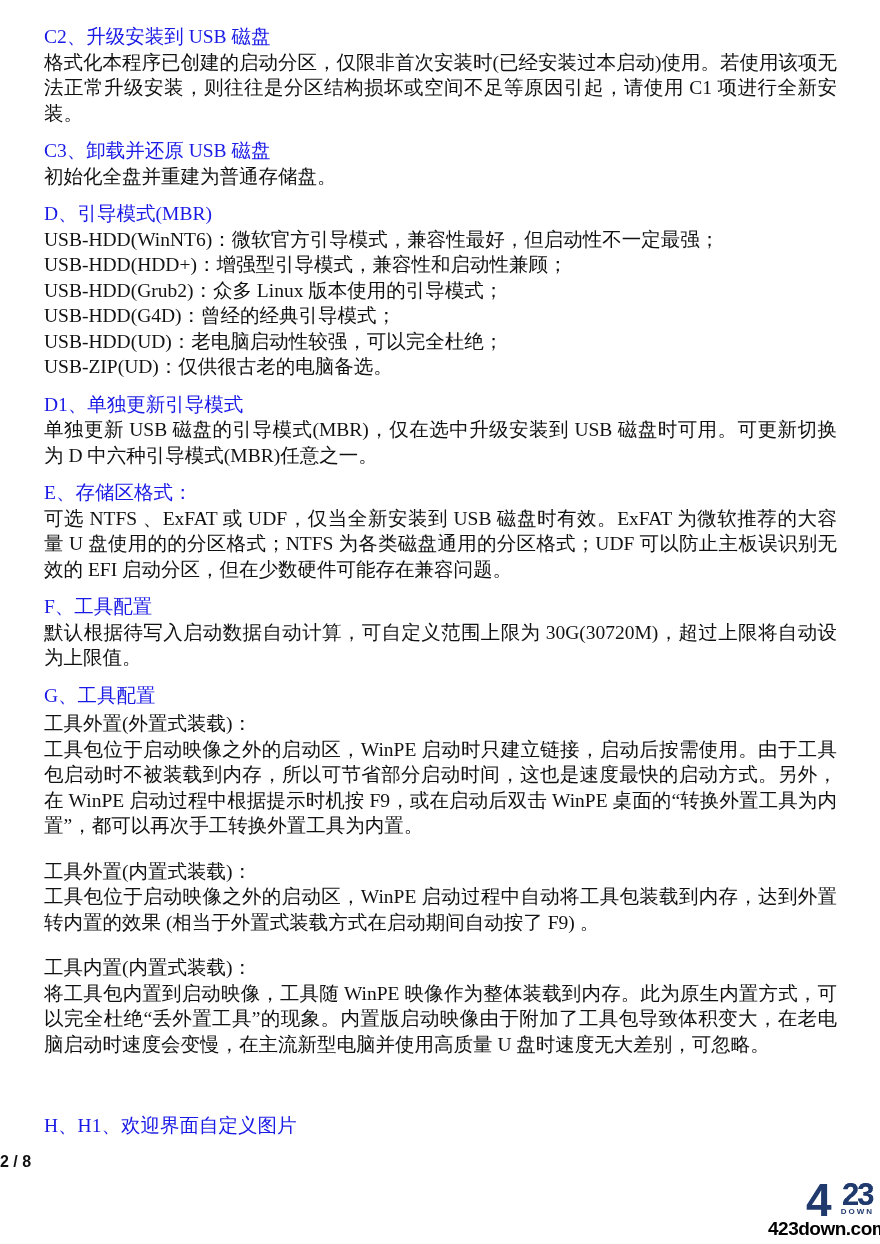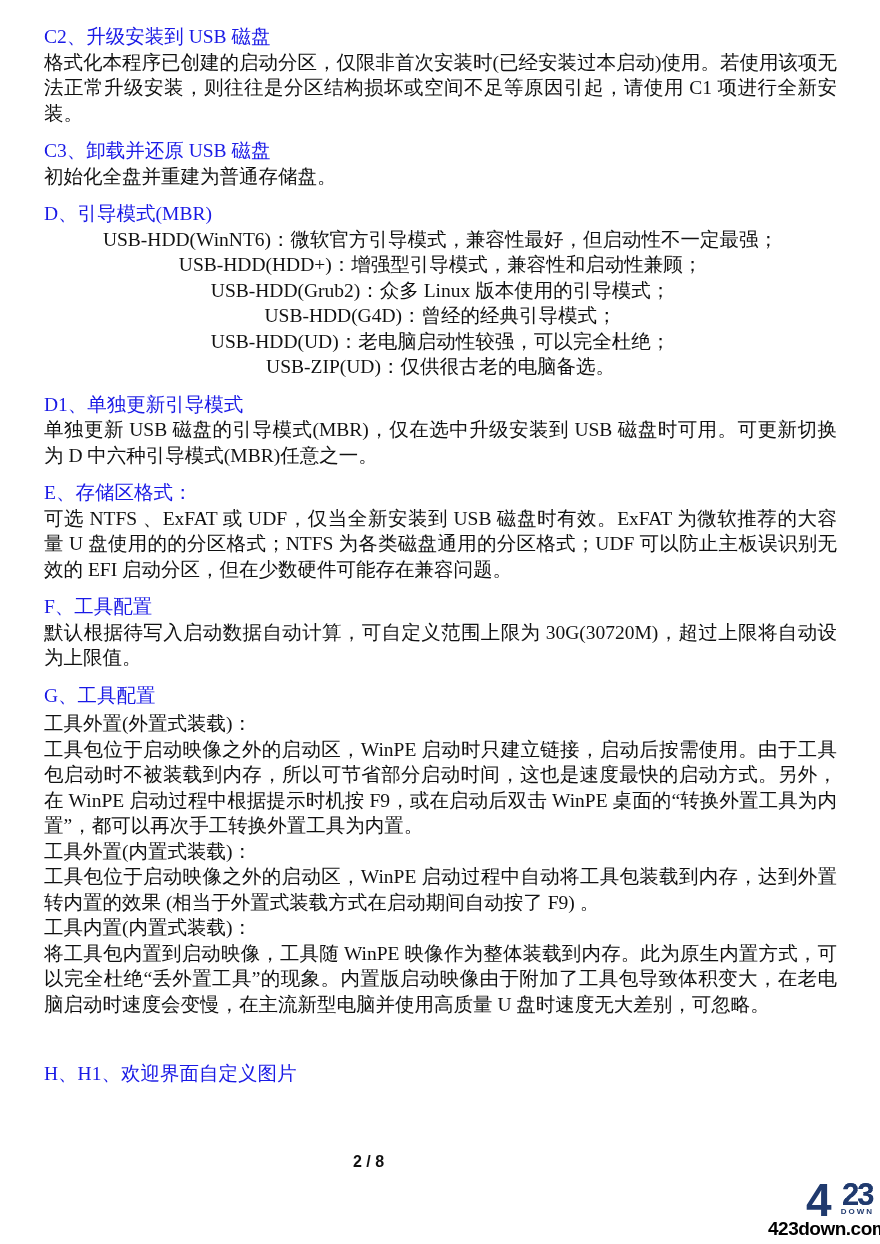--- a/index.html
+++ b/index.html
@@ -14,40 +14,39 @@
   .content {
     position: absolute;
     left: 44px;
     top: 8px;
     width: 793px;
     font-size: 19.5px;
     line-height: 25.5px;
   }
   section { margin-top: 12px; }
   section:first-child { margin-top: 16px; }
-  section.gap-large { margin-top: 44px; }
+  section.gap-large { margin-top: 56px; }
   .sec-heading {
     font-size: 19.5px;
     font-weight: normal;
     color: #1a1ae6;
   }
   .para {
     text-align: justify;
     text-justify: inter-ideograph;
   }
-  .mode-line { text-align: center; }
-  .tool-block { margin-top: 0; }
+  .mode-line { text-align: left; }
+  .tool-block { margin-top: 20px; }
   .tool-block.first { margin-top: 3px; }
   .tool-label { text-align: left; }
   .page-number {
     position: absolute;
     top: 1152px;
     left: 0;
     width: 737px;
-    text-align: center;
     font-family: "Liberation Sans", sans-serif;
     font-weight: bold;
     font-size: 16px;
     line-height: 20px;
     color: #111111;
   }
   .watermark {
     position: absolute;
     top: 1182px;
     right: 6px;

